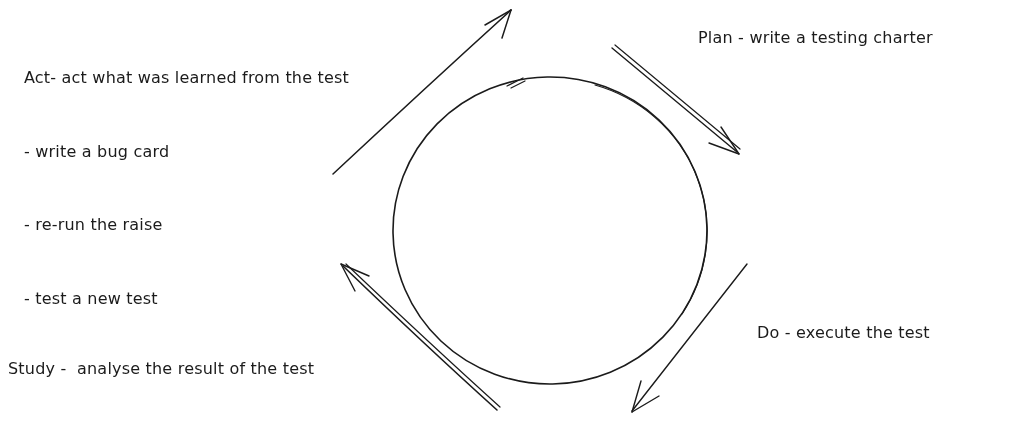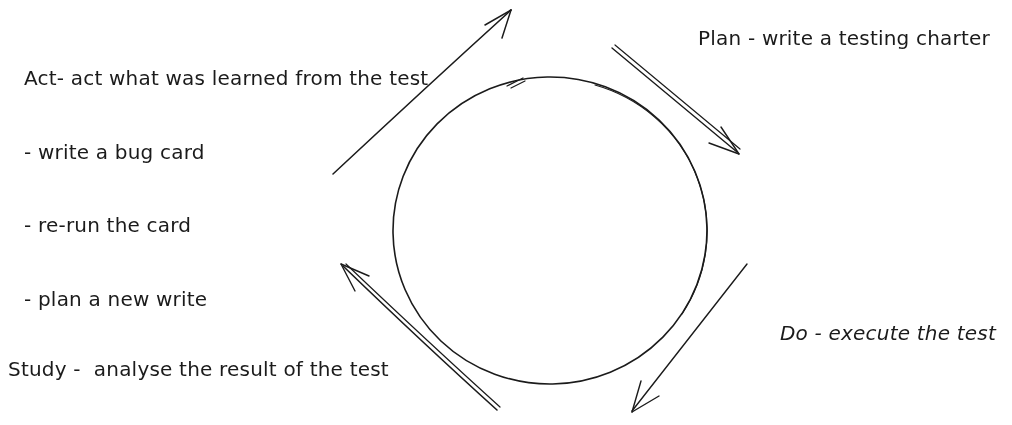--- a/index.html
+++ b/index.html
@@ -22,28 +22,28 @@
   }
   .drawing path, .drawing ellipse {
     fill: none;
     stroke: var(--ink);
     stroke-linecap: round;
     stroke-linejoin: round;
   }
   .label {
     position: absolute;
     color: var(--ink);
-    font-size: 20px;
+    font-size: 16px;
     line-height: 24.5px;
     letter-spacing: 0.2px;
     white-space: pre;
   }
   .label-act   { left: 24px;  top: 17px; }
   .label-plan  { left: 698px; top: 26px; }
-  .label-do    { left: 780px; top: 321px; font-style: italic; }
+  .label-do    { left: 757px; top: 321px; }
   .label-study { left: 8px;   top: 357px; }
 </style>
 </head>
 <body>
 
 <div class="canvas">
 
   <svg class="drawing" viewBox="0 0 1012 425" width="1012" height="425" aria-hidden="true">
 
     <g>
@@ -80,22 +80,22 @@
       <path d="M 343 266 Q 425 345 497 410" stroke-width="1.6"></path>
       <path d="M 346 264 Q 428 342 500 407" stroke-width="1.2"></path>
       <path d="M 341 264 L 369 276" stroke-width="1.4"></path>
       <path d="M 341 264 L 355 291" stroke-width="1.4"></path>
     </g>
   </svg>
 
   <div class="label label-act">
     <div>Act- act what was learned from the test</div>
     <div>- write a bug card</div>
-    <div>- re-run the card</div>
-    <div>- plan a new write</div>
+    <div>- re-run the raise</div>
+    <div>- test a new test</div>
   </div>
 
   <div class="label label-plan">Plan - write a testing charter</div>
 
   <div class="label label-do">Do - execute the test</div>
 
   <div class="label label-study">Study -  analyse the result of the test</div>
 
 </div>
 

